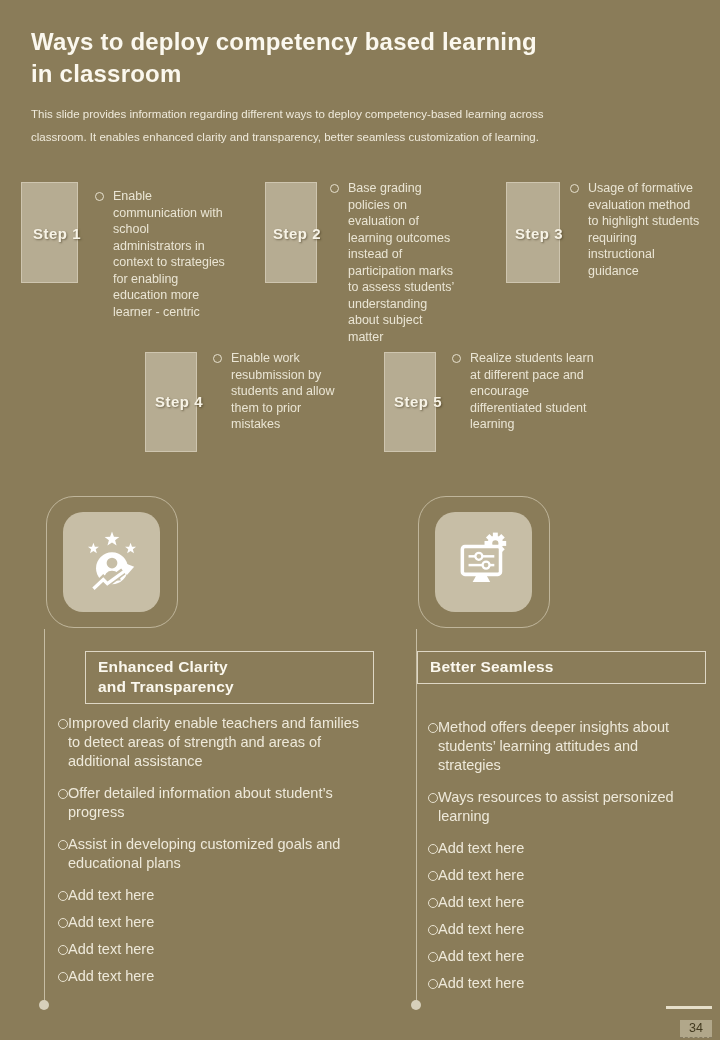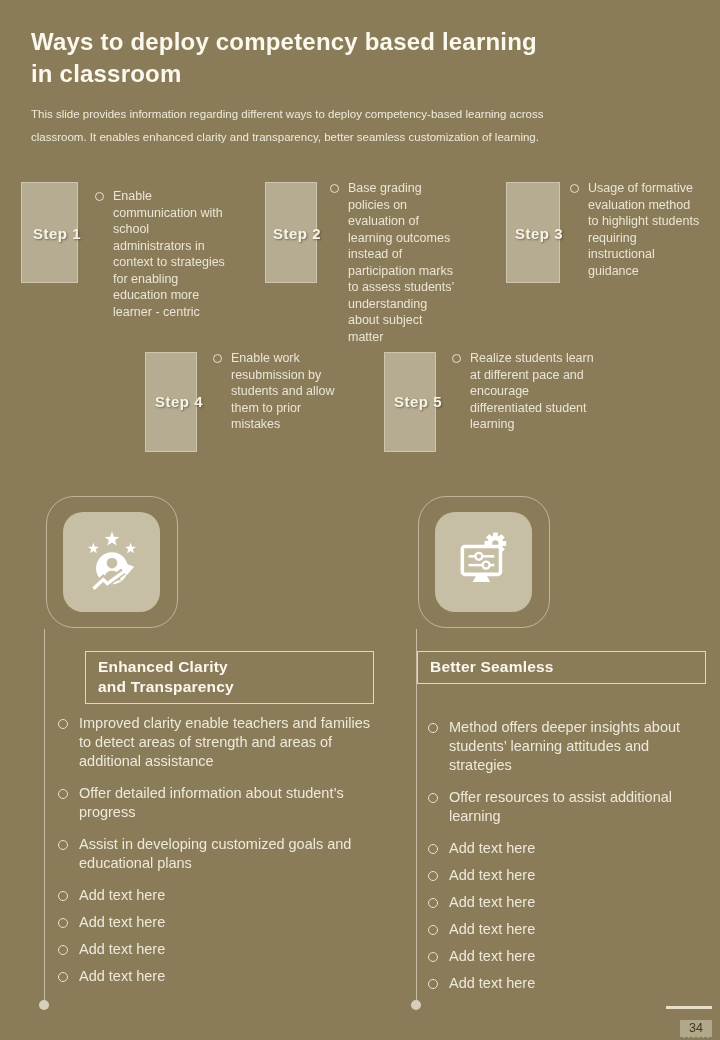--- a/index.html
+++ b/index.html
@@ -26,21 +26,21 @@
     display:flex;align-items:center;justify-content:center;}
   
   .vline{position:absolute;width:1px;background:rgba(230,224,205,.65);}
   .vdot{position:absolute;width:10px;height:10px;border-radius:50%;background:#d6cfba;}
   
   .heading-box{position:absolute;width:263px;border:1px solid rgba(242,238,224,.8);
     padding:5px 12px 6px 12px;}
   .heading-box div{font-size:15.5px;line-height:20px;font-weight:bold;color:#fbf8ee;letter-spacing:.2px;}
   
   .blist{position:absolute;list-style:none;margin:0;padding:0;}
-  .blist li{display:flex;gap:11px;font-size:14.5px;line-height:19px;color:#eee9da;margin-bottom:13px;}
+  .blist li{display:flex;font-size:14.5px;line-height:19px;color:#eee9da;margin-bottom:13px;}
   .blist li.ph{margin-bottom:8px;}
   .blist .o-marker{width:8px;height:8px;margin-top:5px;}
   
   .footer{position:absolute;left:0;right:0;top:1010px;text-align:center;
     font-size:11.5px;color:#f0ebdc;text-decoration:underline;}
   .page-num-wrap{position:absolute;right:8px;top:1006px;width:46px;}
   .page-bar{height:3px;background:#e6dfca;}
   .page-num{margin-left:14px;margin-top:11px;background:#b1a78a;color:#42391f;
     font-size:12.5px;text-align:center;padding:1px 0 2px 0;border-bottom:1px dashed rgba(50,40,20,.35);}
 </style>
@@ -175,21 +175,21 @@
       </li>
   </ul>
 
   <ul class="blist" style="left:428px;top:718px;width:276px;">
     <li>
         <span class="o-marker"></span>
         <span>Method offers deeper insights about students’ learning attitudes and strategies</span>
       </li>
     <li>
         <span class="o-marker"></span>
-        <span>Offer resources to assist additional learning</span>
+        <span>Ways resources to assist personized learning</span>
       </li>
     <li class="ph">
         <span class="o-marker"></span>
         <span>Add text here</span>
       </li>
     <li class="ph">
         <span class="o-marker"></span>
         <span>Add text here</span>
       </li>
     <li class="ph">

